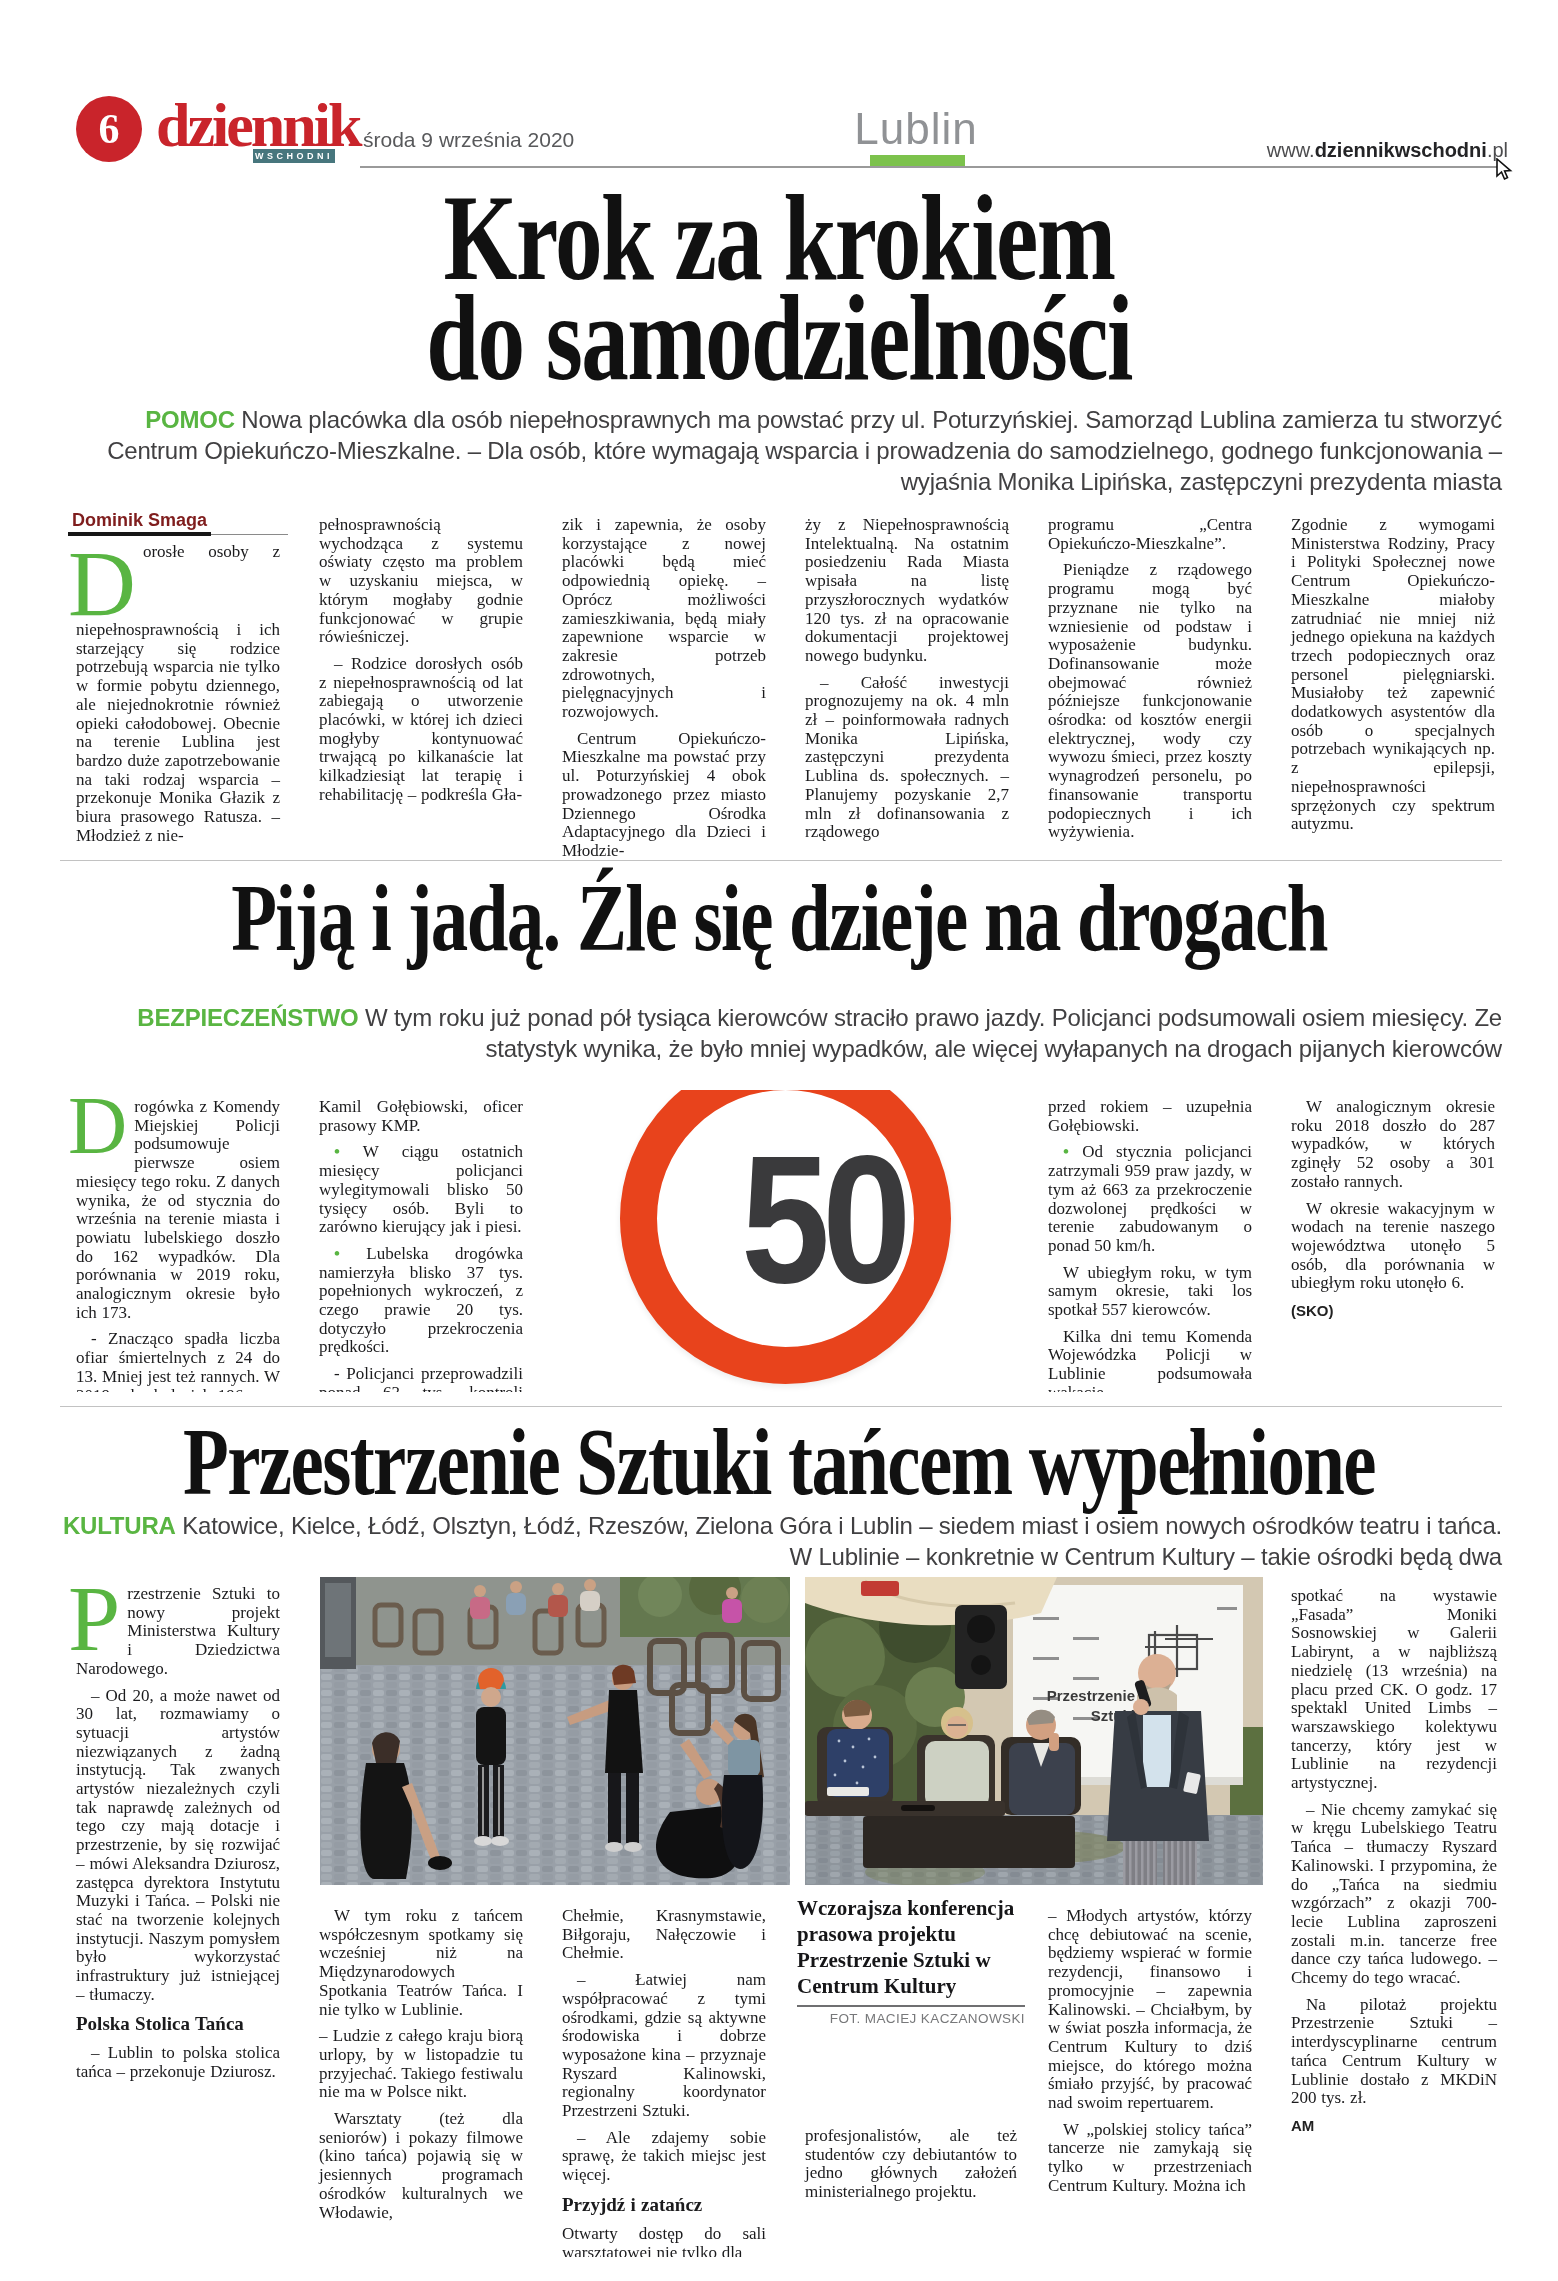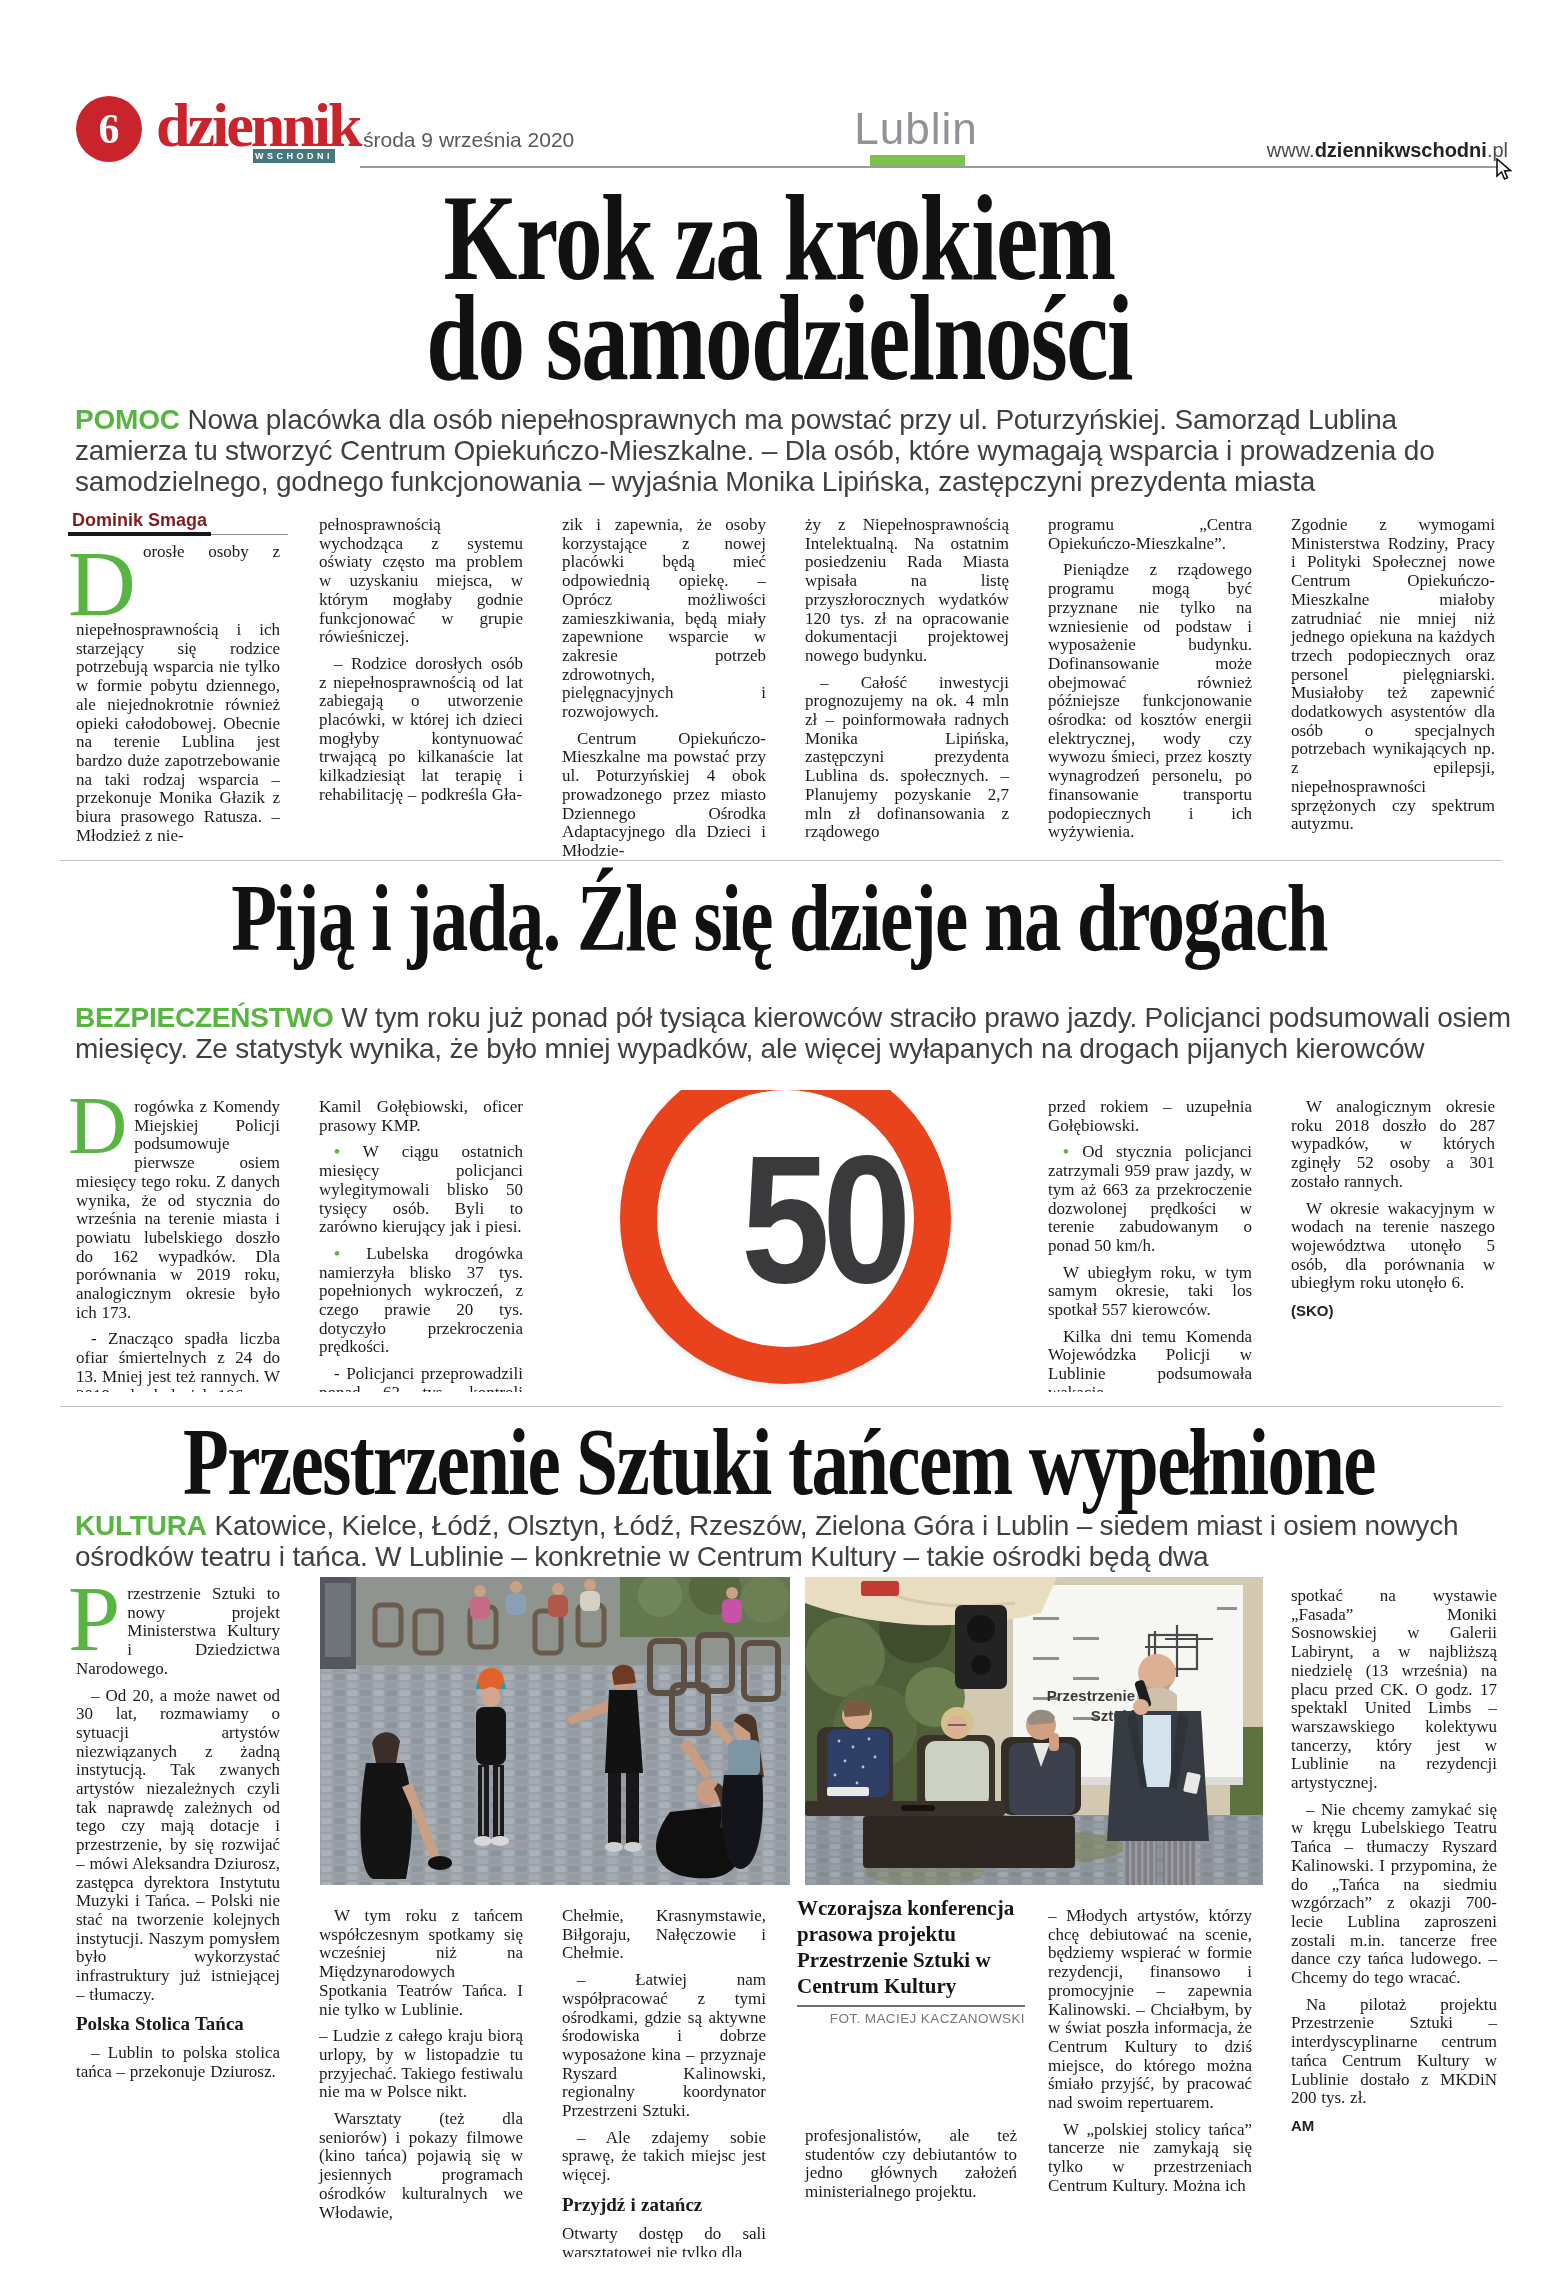--- a/index.html
+++ b/index.html
@@ -30,22 +30,22 @@
   
   .display{white-space:nowrap;text-align:center;font-family:"Liberation Serif",serif;
     font-weight:700;color:#111;transform:scaleX(.78);transform-origin:50% 50%;letter-spacing:-2px}
   .hl1{position:absolute;left:0;top:188px;width:1558px}
   .hl1 .display{font-size:122px;line-height:100px}
   .hl2{position:absolute;left:0;top:868px;width:1558px}
   .hl2 .display{font-size:96px;line-height:100px}
   .hl3{position:absolute;left:0;top:1412px;width:1558px}
   .hl3 .display{font-size:96px;line-height:100px}
 
-  .lead{position:absolute;left:75px;width:1440px;text-align:left;color:#414042;
-    font-family:"Liberation Sans",sans-serif;font-size:28px;line-height:31px;letter-spacing:-.2px}
+  .lead{position:absolute;left:62px;width:1440px;text-align:right;color:#414042;
+    font-family:"Liberation Sans",sans-serif;font-size:24px;line-height:31px;letter-spacing:-.2px}
   .lead .kicker{font-weight:700;color:var(--green)}
   .lead1{top:404px}.lead2{top:1002px}.lead3{top:1510px}
 
   
   .article{position:absolute;left:68px;display:grid;grid-template-columns:repeat(6,220px);
     column-gap:23px;overflow:hidden}
   .art1{top:508px;height:352px}
   .art2{top:1090px;height:302px}
   .art3{top:1577px;width:1437px;height:680px;display:block}
   .bodycol{font-size:17px;line-height:18.7px;color:var(--ink);hyphens:auto}

